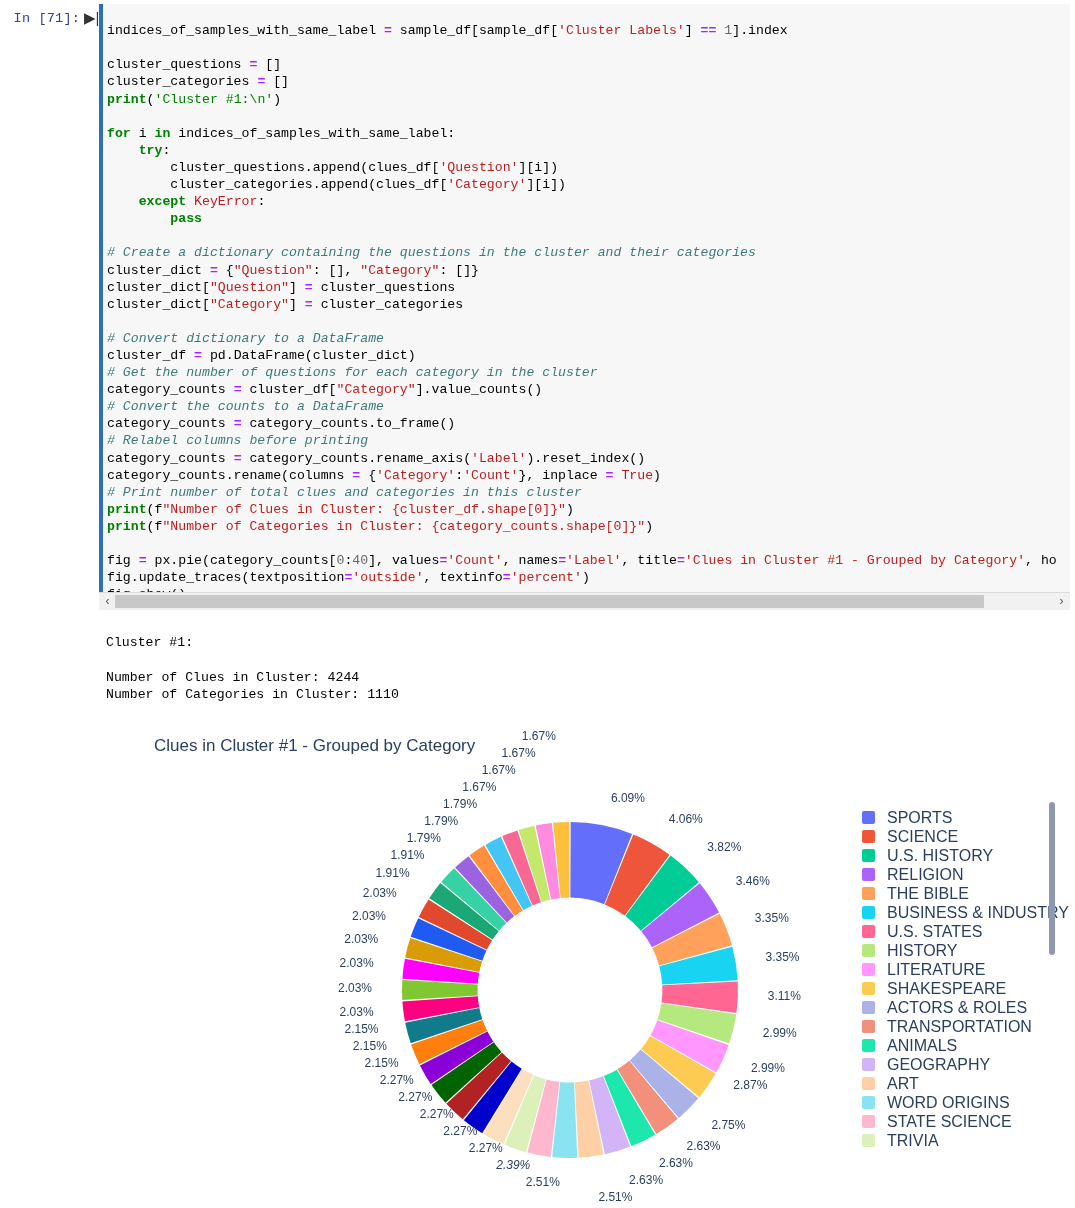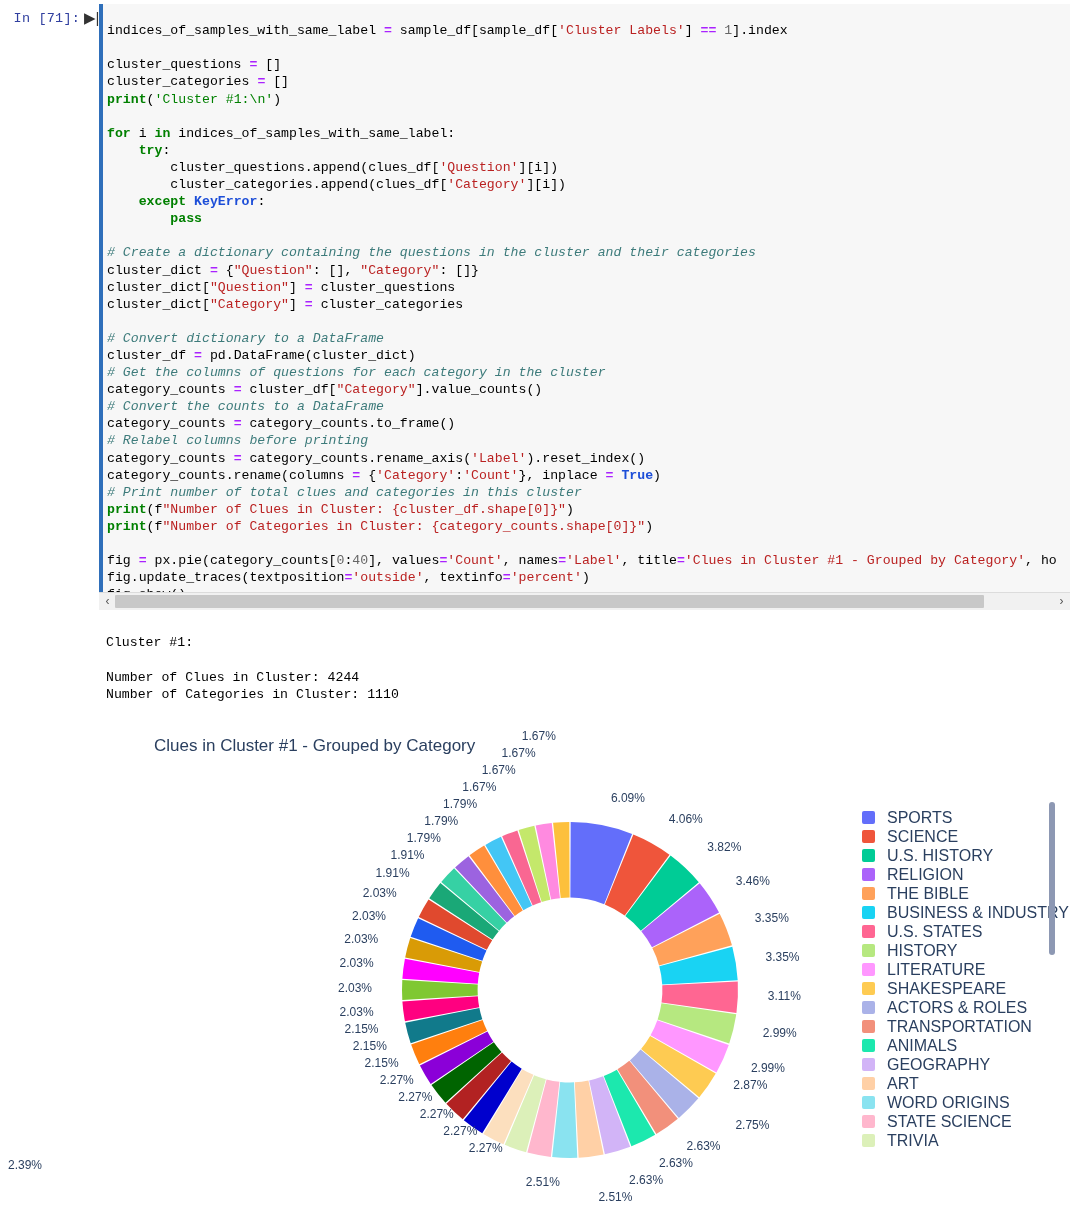--- a/index.html
+++ b/index.html
@@ -28,21 +28,21 @@
     position:absolute;left:107px;top:9px;width:1000px;
     font-family:"Liberation Mono", monospace;font-size:13.2px;
     line-height:17.1px;white-space:pre;color:#000000;
   }
   .code .kw{color:#008000;font-weight:bold;}
   .code .str{color:#BA2121;}
   .code .str-g{color:#008000;margin-top:32px;}
   .code .com{color:#3D7B7B;font-style:italic;}
   .code .num{color:#666666;}
   .code .op{color:#AA22FF;font-weight:bold;}
-  .code .bi{color:#1d4ed8;font-weight:bold;}
+  .code .bi{color:#b91c1c;font-weight:normal;}
 
   
   .hscroll{
     position:absolute;left:99px;top:592px;width:971px;height:18px;
     background:#f1f1f1;border-top:1px solid #dcdcdc;box-sizing:border-box;
   }
   .hscroll .arrow{
     position:absolute;top:0;width:15px;height:17px;line-height:17px;
     text-align:center;font-size:12px;color:#555;
   }
@@ -107,21 +107,21 @@
     <span class="kw">except</span> <span class="bi">KeyError</span>:
         <span class="kw">pass</span>
 
 <span class="com"># Create a dictionary containing the questions in the cluster and their categories</span>
 cluster_dict <span class="op">=</span> {<span class="str">"Question"</span>: [], <span class="str">"Category"</span>: []}
 cluster_dict[<span class="str">"Question"</span>] <span class="op">=</span> cluster_questions
 cluster_dict[<span class="str">"Category"</span>] <span class="op">=</span> cluster_categories
 
 <span class="com"># Convert dictionary to a DataFrame</span>
 cluster_df <span class="op">=</span> pd.DataFrame(cluster_dict)
-<span class="com"># Get the columns of questions for each category in the cluster</span>
+<span class="com"># Get the number of questions for each category in the cluster</span>
 category_counts <span class="op">=</span> cluster_df[<span class="str">"Category"</span>].value_counts()
 <span class="com"># Convert the counts to a DataFrame</span>
 category_counts <span class="op">=</span> category_counts.to_frame()
 <span class="com"># Relabel columns before printing</span>
 category_counts <span class="op">=</span> category_counts.rename_axis(<span class="str">'Label'</span>).reset_index()
 category_counts.rename(columns <span class="op">=</span> {<span class="str">'Category'</span>:<span class="str">'Count'</span>}, inplace <span class="op">=</span> <span class="bi">True</span>)
 <span class="com"># Print number of total clues and categories in this cluster</span>
 <span class="kw">print</span>(f<span class="str">"Number of Clues in Cluster: {cluster_df.shape[0]}"</span>)
 <span class="kw">print</span>(f<span class="str">"Number of Categories in Cluster: {category_counts.shape[0]}"</span>)
 
@@ -193,27 +193,27 @@
       <div class="pct" style="top: 76.5405px; left: 610.894px;">6.09%</div>
       <div class="pct" style="top: 97.7108px; left: 668.748px;">4.06%</div>
       <div class="pct" style="top: 126.092px; left: 707.345px;">3.82%</div>
       <div class="pct" style="top: 159.997px; left: 735.822px;">3.46%</div>
       <div class="pct" style="top: 196.797px; left: 754.852px;">3.35%</div>
       <div class="pct" style="top: 236.137px; left: 765.529px;">3.35%</div>
       <div class="pct" style="top: 275.378px; left: 767.819px;">3.11%</div>
       <div class="pct" style="top: 312.145px; left: 762.674px;">2.99%</div>
       <div class="pct" style="top: 346.591px; left: 750.922px;">2.99%</div>
       <div class="pct" style="top: 364px; left: 733.36px;">2.87%</div>
-      <div class="pct" style="top: 403.909px; left: 711.448px; margin-left: 24px;">2.75%</div>
+      <div class="pct" style="top: 403.909px; left: 711.448px;">2.75%</div>
       <div class="pct" style="top: 425.081px; left: 686.457px;">2.63%</div>
       <div class="pct" style="top: 442.081px; left: 658.918px;">2.63%</div>
       <div class="pct" style="top: 459.081px; left: 629.065px;">2.63%</div>
       <div class="pct" style="top: 476.081px; left: 598.438px;">2.51%</div>
       <div class="pct" style="top: 460.904px; left: 0px; text-align: right; width: 559.906px;">2.51%</div>
-      <div class="pct" style="top: 443.904px; left: 8px; width: 530.243px;">2.39%</div>
+      <div class="pct" style="top: 443.904px; left: 0px; text-align: right; width: 530.243px; font-style: italic;">2.39%</div>
       <div class="pct" style="top: 426.904px; left: 0px; text-align: right; width: 502.808px;">2.27%</div>
       <div class="pct" style="top: 409.904px; left: 0px; text-align: right; width: 477.375px;">2.27%</div>
       <div class="pct" style="top: 392.904px; left: 0px; text-align: right; width: 453.742px;">2.27%</div>
       <div class="pct" style="top: 375.904px; left: 0px; text-align: right; width: 432.39px;">2.27%</div>
       <div class="pct" style="top: 358.904px; left: 0px; text-align: right; width: 413.751px;">2.27%</div>
       <div class="pct" style="top: 341.904px; left: 0px; text-align: right; width: 398.573px;">2.15%</div>
       <div class="pct" style="top: 324.904px; left: 0px; text-align: right; width: 386.899px;">2.15%</div>
       <div class="pct" style="top: 307.904px; left: 0px; text-align: right; width: 378.489px;">2.15%</div>
       <div class="pct" style="top: 290.904px; left: 0px; text-align: right; width: 373.588px;">2.03%</div>
       <div class="pct" style="top: 267.091px; left: 0px; text-align: right; width: 372px;">2.03%</div>

